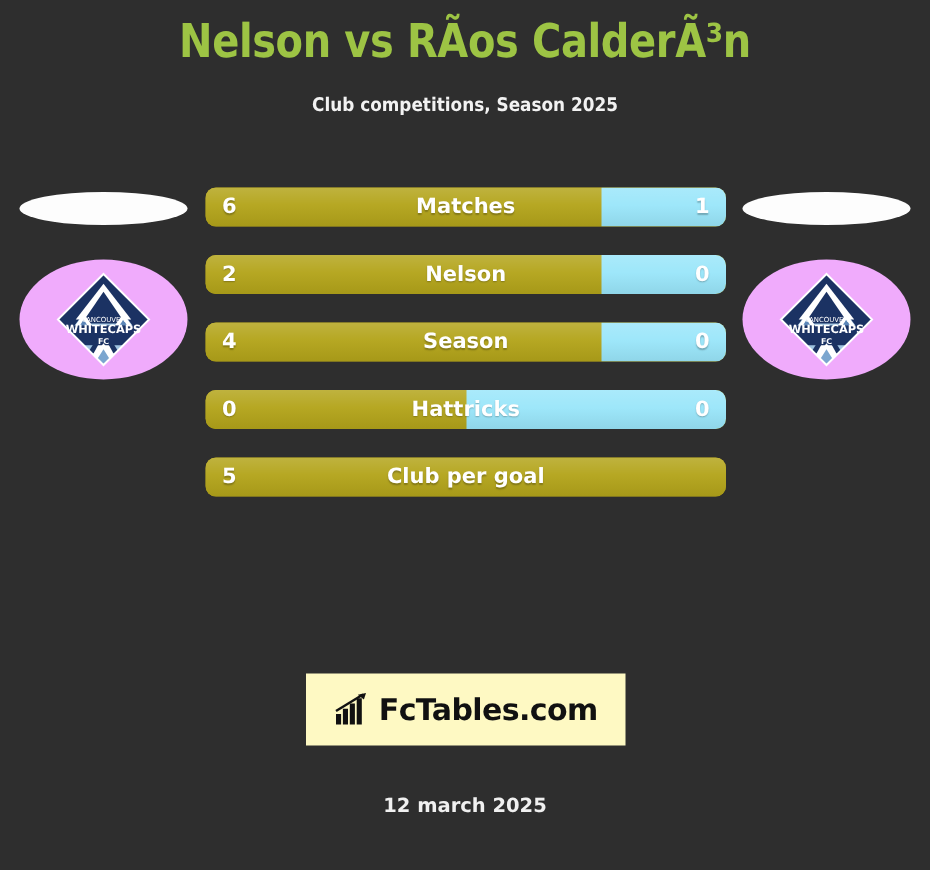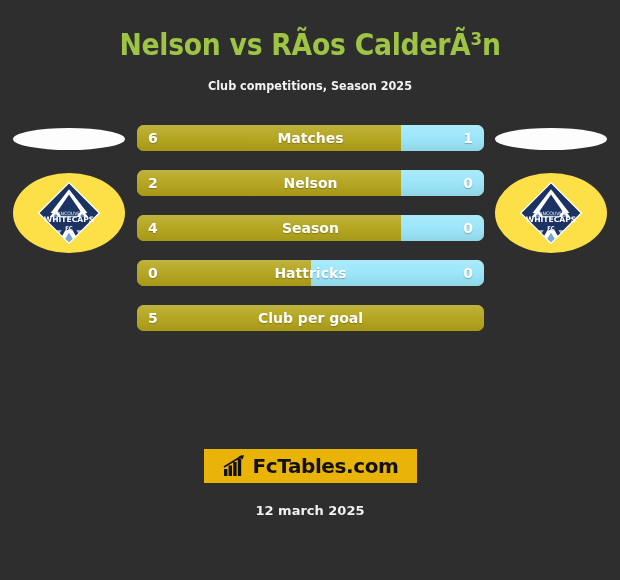--- a/index.html
+++ b/index.html
@@ -12,21 +12,21 @@
 
   body {
     background: #2e2e2e;
     font-family: "Liberation Sans", sans-serif;
     position: relative;
   }
 
   
   .header {
     width: 620px;
-    padding-top: 24px;
+    padding-top: 8px;
     text-align: center;
   }
 
   .title {
     color: #9dc444;
     font-size: 31px;
     font-weight: bold;
     letter-spacing: -0.3px;
     line-height: 40px;
     font-family: "DejaVu Sans", sans-serif;
@@ -44,21 +44,21 @@
     transform: scaleX(0.9);
     transform-origin: center center;
     white-space: nowrap;
   }
 
   
   .badge {
     position: absolute;
     width: 112px;
     height: 80px;
-    background: #fde047;
+    background: #f0abfc;
     border-radius: 50%;
     display: flex;
     align-items: center;
     justify-content: center;
     overflow: hidden;
     text-align: center;
   }
   .badge-left  { left: 13px;  top: 173px; }
   .badge-right { right: 13px; top: 173px; }
 
@@ -137,41 +137,41 @@
     z-index: 2;
     pointer-events: none;
   }
 
   
   .footer-logo {
     position: absolute;
     left: 204px;
     top: 449px;
     width: 213px;
-    height: 34px;
-    background: #eab308;
+    height: 48px;
+    background: #fef9c3;
     display: flex;
     align-items: center;
     justify-content: center;
     gap: 6px;
   }
 
   .footer-logo .fc-text {
     font-family: "DejaVu Sans", sans-serif;
     font-size: 20px;
     font-weight: bold;
     color: #111111;
     letter-spacing: -0.4px;
   }
 
   .footer-date {
     position: absolute;
     left: 0;
     right: 0;
-    top: 503px;
+    top: 530px;
     text-align: center;
     color: #f0f0f0;
     font-size: 13px;
     font-weight: bold;
     font-family: "DejaVu Sans", sans-serif;
   }
 </style>
 </head>
 <body>
 

